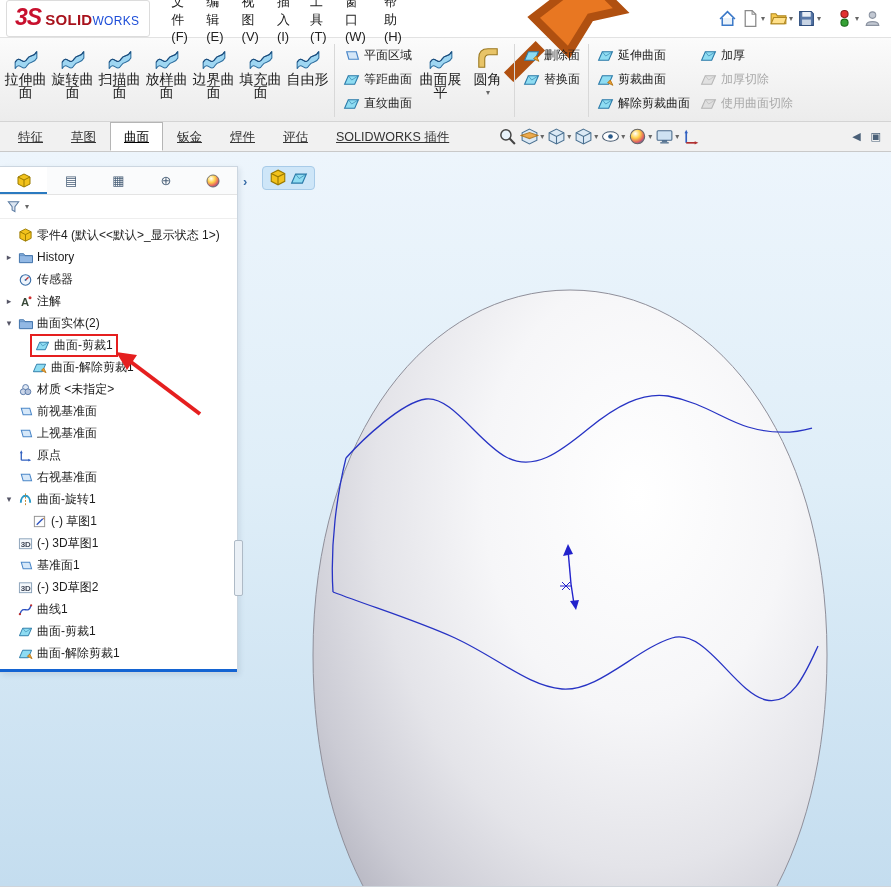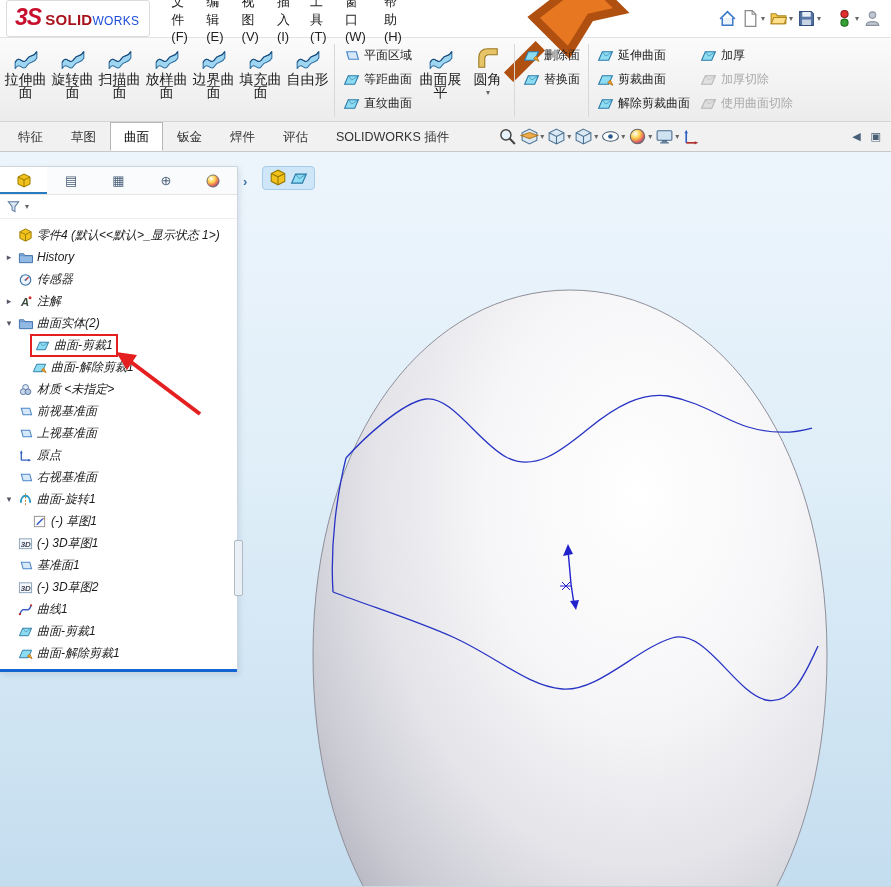--- a/index.html
+++ b/index.html
@@ -29,21 +29,21 @@
   .rlabel { text-align:center; line-height:13px; font-size:14px; width:44px; }
   .vsep { width:1px; background:#d8d8d8; margin:4px 3px; flex:none; }
   .rcol { display:flex; flex-direction:column; justify-content:flex-start; padding:5px 5px; gap:3px; }
   .rsmall { display:flex; align-items:center; gap:4px; height:21px; white-space:nowrap; font-size:12px; border-radius:2px; }
   .rsmall svg { width:17px; height:17px; flex:none; }
   .disabled { color:#a8a8a8; }
   .disabled svg { filter:grayscale(1); opacity:.45; }
 
   
   .tabbar { height:30px; background:#f1f1f1; border-bottom:1px solid #c9c9c9; display:flex; align-items:stretch; padding:0 0 0 4px; position:relative; z-index:5; }
-  .tab { padding:6px 13px 0; font-size:12.5px; color:#333; border:1px solid transparent; height:29px; }
+  .tab { padding:6px 13px 0; font-size:12.5px; color:#333; border:1px solid transparent; height:29px;text-decoration:underline; }
   .tab.active { background:#fff; border-color:#b5b5b5; border-bottom-color:#fff; color:#000; }
   .viewbar { display:flex; align-items:center; margin-left:34px; gap:1px; }
   .vbtn { display:flex; align-items:center; padding:1px; border-radius:2px; }
   .vbtn svg { width:19px; height:19px; }
   .tab-right { margin-left:auto; display:flex; align-items:center; gap:10px; padding:0 10px; color:#4a6078; font-size:11px; }
 
   
   .workspace { position:absolute; top:152px; left:0; right:0; bottom:0;
     background:linear-gradient(180deg,#edf5fc 0%, #dfeef8 45%, #c4ddef 100%); overflow:hidden; }
   svg.model { position:absolute; inset:0; }
@@ -58,21 +58,21 @@
   
   .treepanel { position:absolute; top:14px; left:0; width:238px; background:#fff;
     border:1px solid #ccd6e0; border-left:none; z-index:3; box-shadow:2px 2px 5px rgba(40,60,90,.10); }
   .paneltabs { height:28px; display:flex; align-items:stretch; border-bottom:1px solid #e4e4e4; background:#fafbfc; }
   .ptab { flex:1; display:flex; justify-content:center; align-items:center; }
   .ptab.active { background:#fff; box-shadow:inset 0 -2px 0 #2a7ac0; }
   .ptab svg { width:16px; height:16px; }
   .ptab .ptglyph { font-size:13px; color:#4a6078; }
   .filterrow { height:24px; display:flex; align-items:center; gap:3px; padding:0 6px; border-bottom:1px solid #eee; }
   .filterrow svg { width:15px; height:15px; }
-  .tree { padding:5px 0 3px;font-style:italic; }
+  .tree { padding:5px 0 3px; }
   .trow { height:22px; display:flex; align-items:center; gap:4px; padding-left:4px; white-space:nowrap; }
   .trow .exp { width:10px; font-size:9px; color:#556; text-align:center; flex:none; }
   .trow svg { width:15px; height:15px; flex:none; }
   .tlabel { font-size:12px; color:#1c1c1c; }
   .ind1 .exp { width:24px; }
   .hlwrap { display:flex; align-items:center; gap:4px; padding:1px 3px; outline:2px solid #e51f1f; }
   .rollback { height:3px; background:#1464d2; margin-top:2px; }
   .splitter { position:absolute; left:234px; top:388px; width:9px; height:56px; background:#eaf0f6;
     border:1px solid #aebaC6; border-radius:2px; z-index:4; }
 </style>

